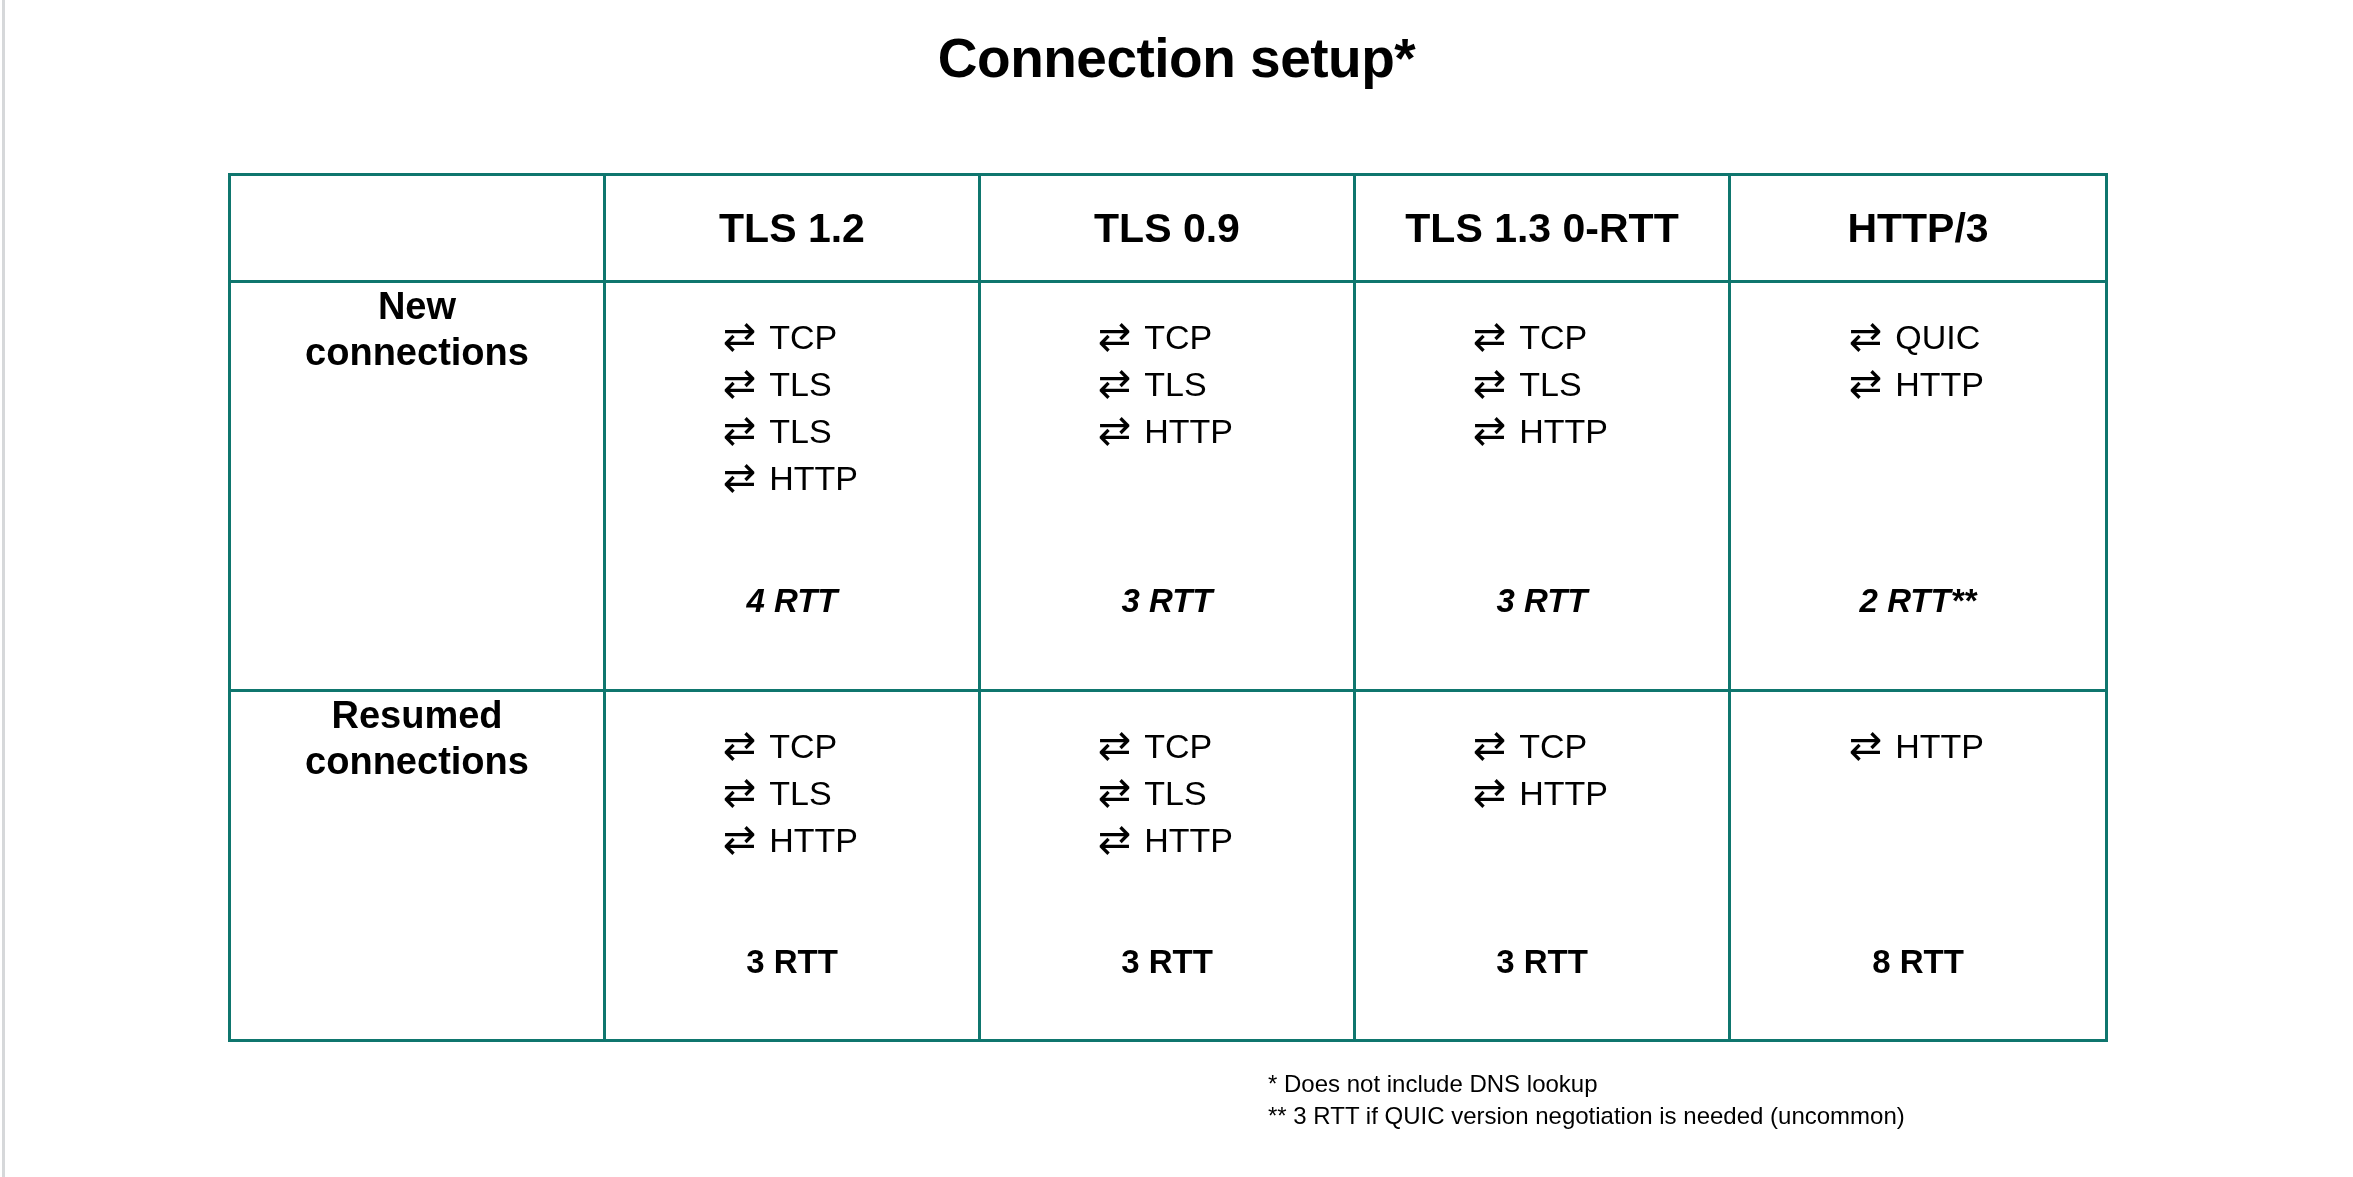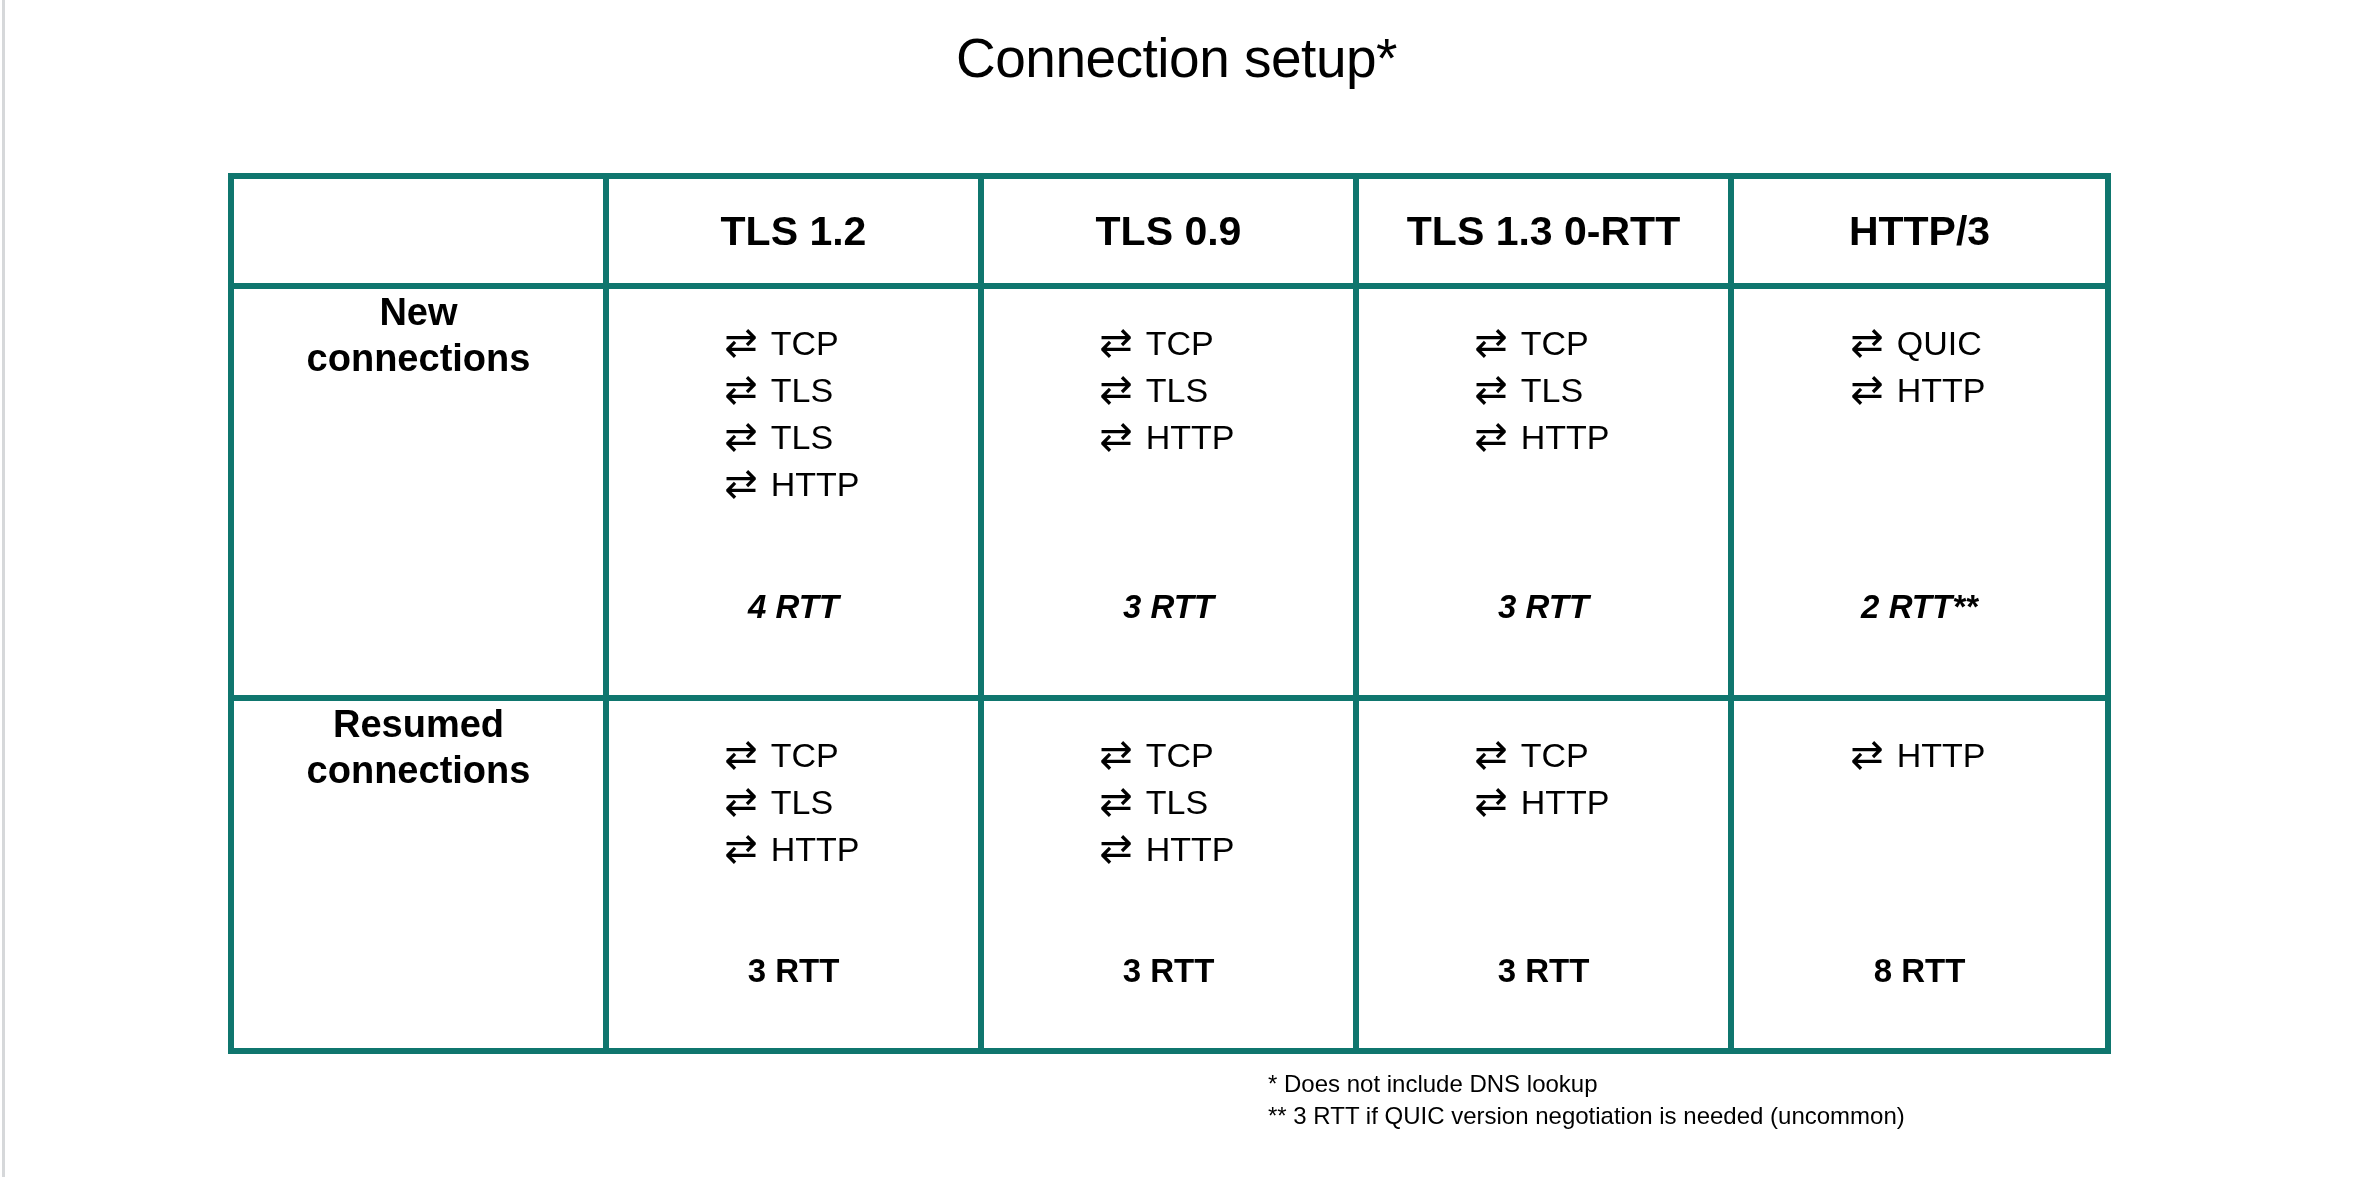--- a/index.html
+++ b/index.html
@@ -32,36 +32,36 @@
     inset: 0;
   }
 
   .title {
     position: absolute;
     left: 0;
     top: 28px;
     width: 2353px;
     text-align: center;
     font-size: 55px;
-    font-weight: normal;
+    font-weight: bold;
     letter-spacing: -0.5px;
     line-height: 1.1;
   }
 
   
   .table {
     position: absolute;
     left: 228px;
     top: 173px;
     width: 1877px;
     border-collapse: collapse;
     table-layout: fixed;
   }
   .table td, .table th {
-    border: 6px solid #0f766e;
+    border: 3px solid #0f766e;
     padding: 0;
     vertical-align: top;
     background: #ffffff;
   }
   .col-label { width: 375px; }
   .col-data  { width: 375px; }
   .col-data-wide { width: 377px; }
 
   
   .hdr-row td { height: 104px; }

